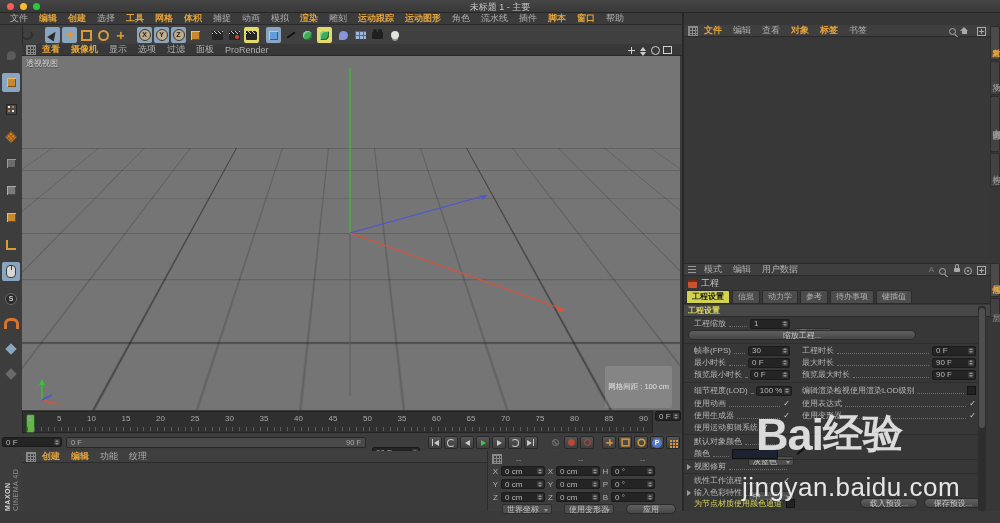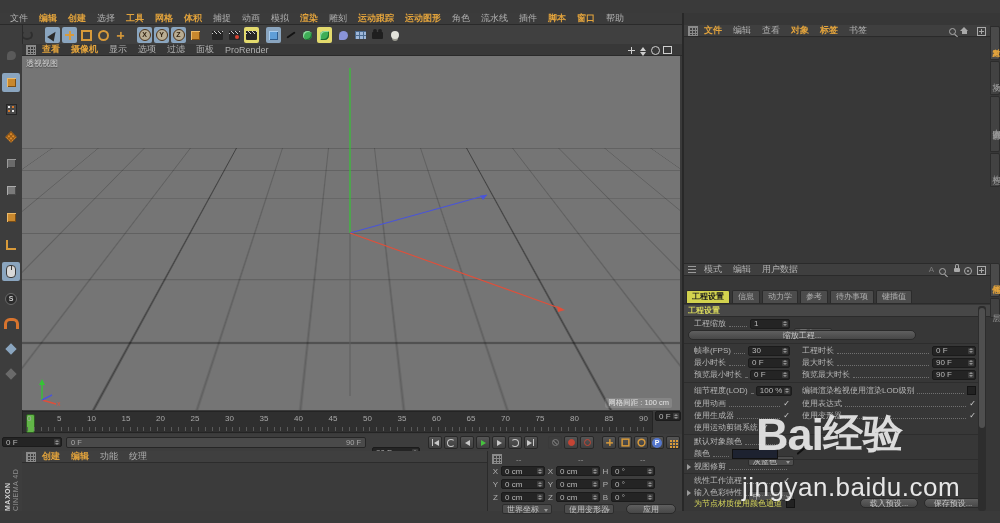--- a/index.html
+++ b/index.html
@@ -52,21 +52,21 @@
   .lstrip{left:0;top:25px;width:22px;height:486px;background:#3d3d3d;border-right:1px solid #2b2b2b;}
   .ltool{position:absolute;left:2px;width:18px;height:19px;border-radius:2px;display:flex;align-items:center;justify-content:center;}
   
   .vpmenu{left:22px;top:44px;width:660px;height:12px;background:#383838;border-bottom:1px solid #2a2a2a;display:flex;align-items:center;padding-left:4px;box-sizing:border-box;}
   .vp{left:22px;top:56px;width:658px;height:354px;background:#757575;overflow:hidden;}
   .ground{position:absolute;left:-200px;width:1058px;top:92px;height:620px;transform:perspective(430px) rotateX(64deg);transform-origin:50% 0;
      background-image:linear-gradient(rgba(0,0,0,0.32) 1px,transparent 1px),linear-gradient(90deg,rgba(0,0,0,0.32) 1px,transparent 1px),
                       linear-gradient(rgba(0,0,0,0.18) 1px,transparent 1px),linear-gradient(90deg,rgba(0,0,0,0.18) 1px,transparent 1px);
      background-size:230px 230px,230px 230px,46px 46px,46px 46px;background-position:center top;}
   .vplabel{position:absolute;left:4px;top:2px;color:#d2d2d2;font-size:8px;text-shadow:0 1px 1px rgba(0,0,0,.4);}
-  .gridinfo{position:absolute;right:8px;bottom:2px;font-size:7.5px;color:#e2e2e2;background:rgba(255,255,255,0.12);padding:0 3px;border-radius:2px;}
+  .gridinfo{position:absolute;right:8px;bottom:2px;font-size:7.5px;color:#e2e2e2;background:rgba(255,255,255,0.12);padding:16px 3px;border-radius:2px;}
   .navic{position:absolute;top:1px;width:10px;height:10px;display:flex;align-items:center;justify-content:center;}
   .nv-cross{width:7px;height:7px;}.nv-cross::before{content:"";position:absolute;left:3px;top:0;width:1.4px;height:7px;background:#cfcfcf;}.nv-cross::after{content:"";position:absolute;top:3px;left:0;width:7px;height:1.4px;background:#cfcfcf;}
   .nv-zoom{width:0;height:0;border-left:3px solid transparent;border-right:3px solid transparent;border-top:4px solid #cfcfcf;}
   .nv-zoom::before{content:"";position:absolute;left:-3px;top:-9px;border-left:3px solid transparent;border-right:3px solid transparent;border-bottom:4px solid #cfcfcf;}
   .nv-rot{width:7px;height:7px;border:1.4px solid #cfcfcf;border-radius:50%;}
   .nv-max{width:7px;height:6px;border:1.4px solid #cfcfcf;}
   
   .ruler{left:22px;top:411px;width:631px;height:22px;background:#2f2f2f;border:1px solid #242424;box-sizing:border-box;}
   .ticknums{position:absolute;left:4px;right:4px;top:2px;display:flex;justify-content:space-between;color:#a8a8a8;font-size:8px;}
   .tickmarks{position:absolute;left:4px;right:4px;bottom:1px;height:4px;background:repeating-linear-gradient(90deg,#5a5a5a 0 1px,transparent 1px 6.85px);}
@@ -153,20 +153,26 @@
   .paw{position:relative;width:52px;height:52px;}
   .paw-main{position:absolute;left:6px;top:14px;width:38px;height:36px;background:#e6e6e6;border-radius:50% 50% 46% 46%;color:#3a3a3a;font-size:17px;font-weight:bold;text-align:center;line-height:40px;}
   .paw-toe{position:absolute;width:11px;height:13px;background:#e6e6e6;border-radius:50%;}
   .wm-domain{font-size:26px;color:#f2f2f2;letter-spacing:0.5px;}
 </style>
 </head>
 <body>
 
 <div id="app">
 
+  <div class="abs titlebar">
+    <div class="tl" style="left:7px;background:#f95f57"></div>
+    <div class="tl" style="left:20px;background:#fcbb2f"></div>
+    <div class="tl" style="left:33px;background:#2ac840"></div>
+    <div class="title">未标题 1 - 主要</div>
+  </div>
 
   <div class="abs menubar">
     <span class="mi">文件</span>
     <span class="mi hl">编辑</span>
     <span class="mi hl">创建</span>
     <span class="mi">选择</span>
     <span class="mi hl">工具</span>
     <span class="mi hl">网格</span>
     <span class="mi hl">体积</span>
     <span class="mi">捕捉</span>
@@ -560,20 +566,24 @@
     <div style="position:absolute;right:30px;top:1px">
         <div class="i-lock"></div>
       </div>
     <div style="position:absolute;right:18px;top:3px">
         <div class="i-target"></div>
       </div>
     <div style="position:absolute;right:4px;top:2px">
         <div class="i-plusbox"></div>
       </div>
   </div>
+  <div class="abs amobj">
+    <span class="i-slate"></span>
+    <span style="color:#c8c8c8">工程</span>
+  </div>
   <div class="abs amtabs">
     <span class="atab act">工程设置</span>
     <span class="atab">信息</span>
     <span class="atab">动力学</span>
     <span class="atab">参考</span>
     <span class="atab">待办事项</span>
     <span class="atab">键插值</span>
   </div>
   <div class="abs amsect">
       <span>工程设置</span>

